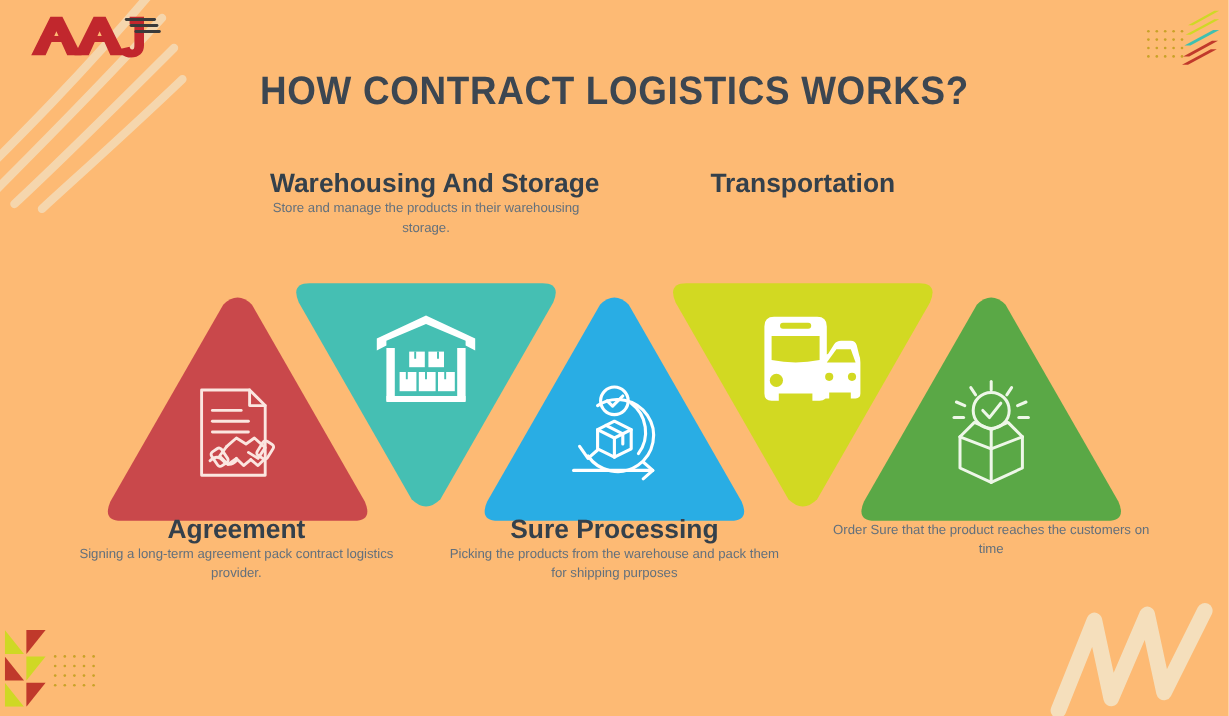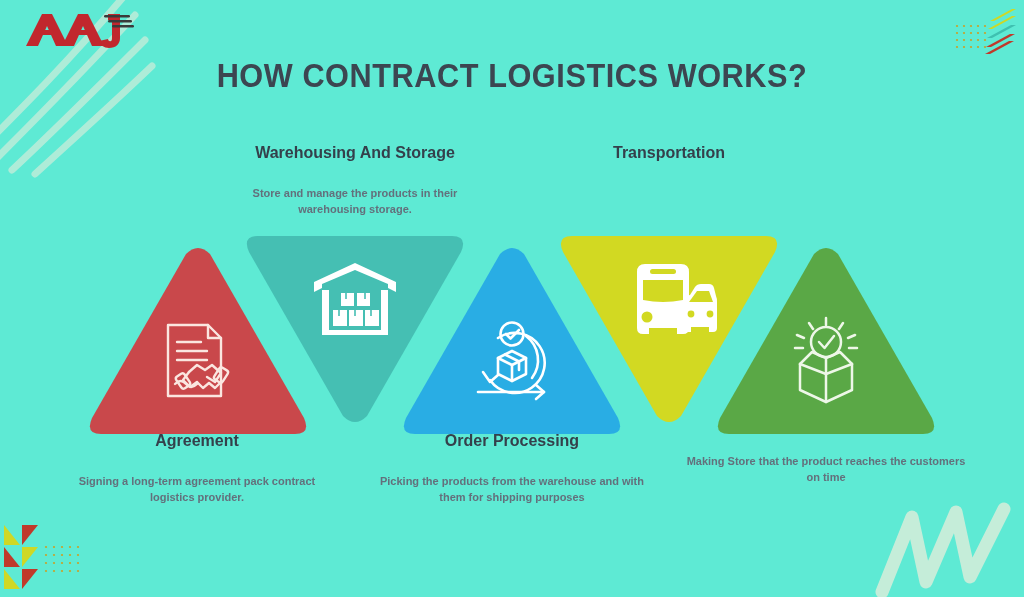--- a/index.html
+++ b/index.html
@@ -7,21 +7,21 @@
     padding: 0;
     background: #ffffff;
   }
   body {
     font-family: "Liberation Sans", sans-serif;
   }
   #canvas {
     position: relative;
     width: 1024px;
     height: 597px;
-    background: #5eead4;
+    background: #fdba74;
     overflow: hidden;
   }
 
   
   .wm {
     position: absolute;
     pointer-events: none;
   }
   .wm-tl {
     left: -40px;
@@ -78,32 +78,31 @@
     font-family: "Liberation Sans", sans-serif;
     transform: scaleX(.93);
   }
 
   
   .caption {
     position: absolute;
     text-align: center;
   }
   .caption .cap-title {
-    font-size: 16px;
+    font-size: 22px;
     font-weight: bold;
     color: #34404b;
     line-height: 20px;
     white-space: nowrap;
   }
   .caption .cap-desc {
     font-size: 11px;
     line-height: 16px;
     color: #63707c;
-    margin-top: 22px;
-    font-weight: bold;
+    margin-top: 3px;
   }
 
   .cap-top { width: 260px; top: 143px; }
   .cap-top-1 { left: 225px; }
   .cap-top-2 { left: 539px; }
 
   .cap-bot { width: 280px; top: 431px; }
   .cap-bot-1 { left: 57px; }
   .cap-bot-2 { left: 372px; }
   .cap-bot-3 { left: 686px; }
@@ -357,21 +356,21 @@
       </svg>
     </div>
   </div>
 
   <div class="caption cap-bot cap-bot-1">
     <div class="cap-title">Agreement</div>
     <div class="cap-desc">Signing a long-term agreement pack contract logistics provider.</div>
   </div>
 
   <div class="caption cap-bot cap-bot-2">
-    <div class="cap-title">Order Processing</div>
-    <div class="cap-desc">Picking the products from the warehouse and with them for shipping purposes</div>
+    <div class="cap-title">Sure Processing</div>
+    <div class="cap-desc">Picking the products from the warehouse and pack them for shipping purposes</div>
   </div>
 
   <div class="caption cap-bot cap-bot-3">
-    <div class="cap-desc">Making Store that the product reaches the customers on time</div>
+    <div class="cap-desc">Order Sure that the product reaches the customers on time</div>
   </div>
 
 </div>
 
 </body></html>

